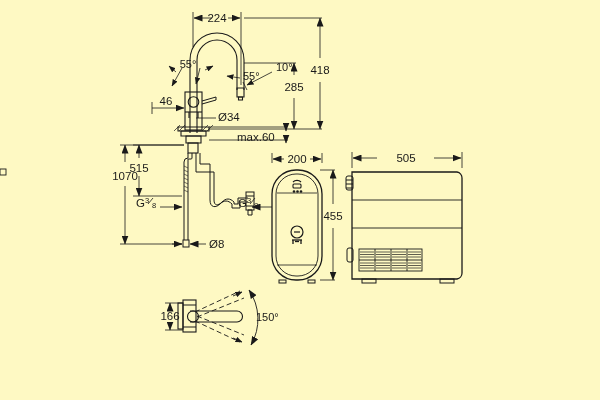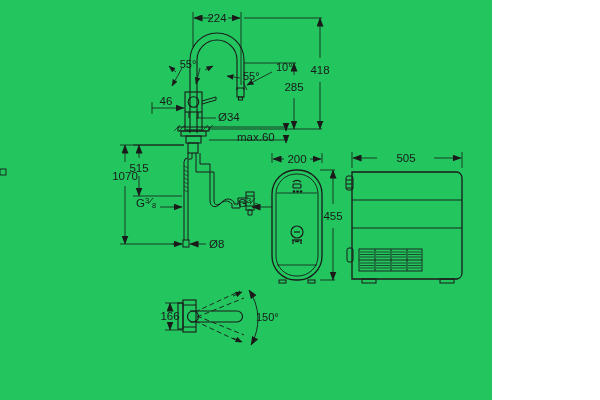--- a/index.html
+++ b/index.html
@@ -2,23 +2,23 @@
 <html><head>
 <meta charset="utf-8">
 <style>
   html, body {
     margin: 0;
     padding: 0;
     background: #ffffff;
   }
   #page {
     position: relative;
-    width: 492px;
+    width: 600px;
     height: 400px;
-    background: #22c55e;
+    background: #fef9c3;
     overflow: hidden;
     font-family: "Liberation Sans", sans-serif;
   }
   #drawing {
     position: absolute;
     left: 0;
     top: 0;
     width: 600px;
     height: 400px;
   }

